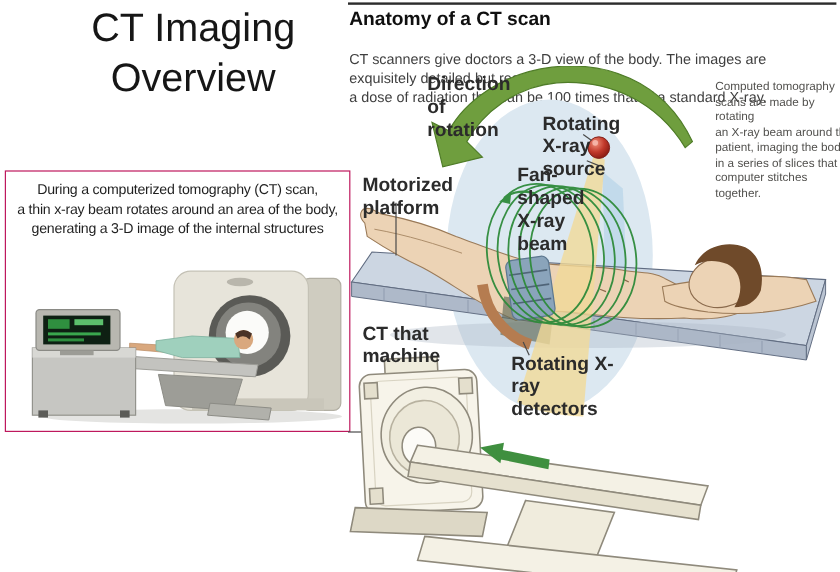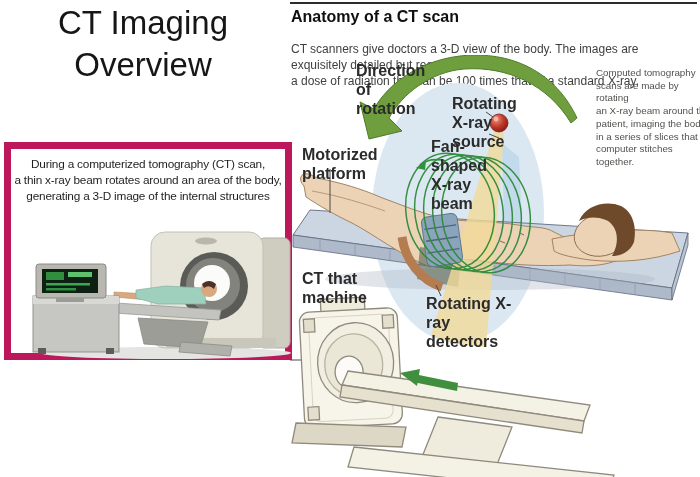--- a/index.html
+++ b/index.html
@@ -3,24 +3,24 @@
 <meta charset="utf-8">
 <style>
   * { margin:0; padding:0; box-sizing:border-box; }
   html,body { width:700px; height:477px; }
   body { font-family:"Liberation Sans", sans-serif; background:#fff; overflow:hidden; }
   .slide { position:relative; width:700px; height:477px; background:#ffffff; }
 
   .pre { white-space:pre-line; }
 
   
-  .slide-title { position:absolute; left:8px; top:2px; width:270px; text-align:center;
+  .slide-title { position:absolute; left:26px; top:2px; width:270px; text-align:center;
                  font-size:33px; line-height:1.28; color:#161616; }
   .left-box { position:absolute; left:4px; top:142px; width:288px; height:218px;
-              border:7px solid #be185d; background:#fff; }
+              border:1px solid #be185d; background:#fff; }
   .left-caption { position:absolute; left:2px; right:2px; top:8px; text-align:center;
                   font-size:11.8px; letter-spacing:-0.2px; line-height:1.34; color:#1f1f1f; }
   .photo-wrap { position:absolute; left:5px; top:71px; width:276px; height:142px; }
 
   
   .top-rule { position:absolute; left:290px; top:2px; width:407px; height:2px; background:#2c2c2c; }
   .r-heading { position:absolute; left:291px; top:8px; font-size:16px; font-weight:bold; color:#0f0f0f; }
   .r-intro { position:absolute; left:291px; top:42px; width:406px; font-size:12px;
              line-height:1.32; color:#3f3f3f; }
   .side-note { position:absolute; left:584px; top:67px; width:114px; font-size:9.8px;

